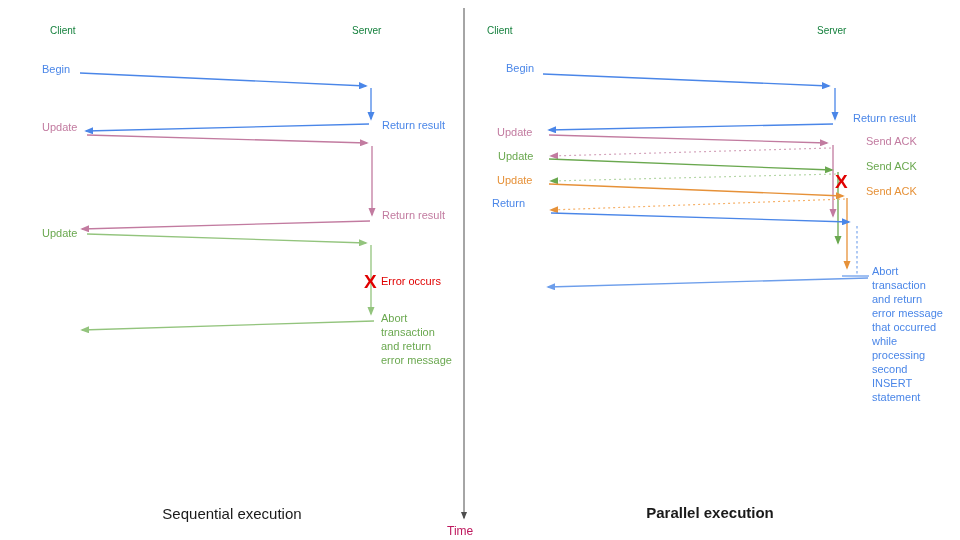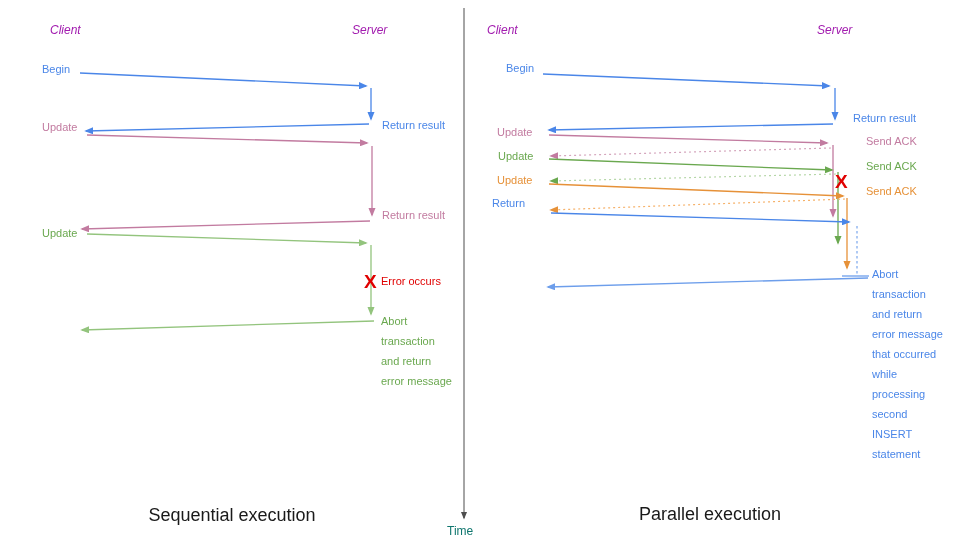--- a/index.html
+++ b/index.html
@@ -2,30 +2,30 @@
 <html><head>
 <meta charset="utf-8">
 <style>
   html,body{margin:0;padding:0;}
   body{
     width:960px;height:540px;position:relative;background:#ffffff;
     font-family:"Liberation Sans",sans-serif;overflow:hidden;
   }
   #arrows{position:absolute;left:0;top:0;z-index:0;}
   .label{position:absolute;font-size:11px;line-height:13px;white-space:nowrap;z-index:2;}
-  .hdr{font-size:12px;font-style:italic;color:#a21caf;}
+  .hdr{font-size:10px;color:#15803d;}
   .c-blue{color:#4a86e8;}
   .c-pink{color:#c27ba0;}
   .c-green{color:#6aa84f;}
   .c-orange{color:#e69138;}
   .c-red{color:#e00000;}
-  .note{white-space:pre-line;line-height:20px;}
+  .note{white-space:pre-line;line-height:14px;}
   .xmark{font-weight:bold;font-size:19px;line-height:19px;color:#e00000;}
-  .caption{position:absolute;font-size:18px;color:#1a1a1a;text-align:center;z-index:2;}
-  .timelabel{position:absolute;font-size:12px;color:#0f766e;z-index:2;}
+  .caption{position:absolute;font-size:15px;color:#1a1a1a;text-align:center;z-index:2;}
+  .timelabel{position:absolute;font-size:12px;color:#be185d;z-index:2;}
 </style>
 </head>
 <body>
 
 <svg id="arrows" width="960" height="540" viewBox="0 0 960 540">
   <defs>
     <marker id="m-blue" viewBox="0 0 10 8" markerWidth="9" markerHeight="7.2" refX="8" refY="4" orient="auto" markerUnits="userSpaceOnUse">
         <path d="M0,0L10,4L0,8Z" fill="#4a86e8"></path>
       </marker>
     <marker id="m-lblue" viewBox="0 0 10 8" markerWidth="9" markerHeight="7.2" refX="8" refY="4" orient="auto" markerUnits="userSpaceOnUse">
@@ -133,16 +133,16 @@
 transaction
 and return
 error message
 that occurred
 while
 processing
 second
 INSERT
 statement</div>
 
-  <div class="caption" style="left:465px;top:504px;width:490px;">Parallel execution</div>
+  <div class="caption" style="left:465px;top:504px;width:490px;font-weight:bold;">Parallel execution</div>
 </div>
 
 <div class="timelabel" style="left:447px;top:524px;">Time</div>
 
 </body></html>

